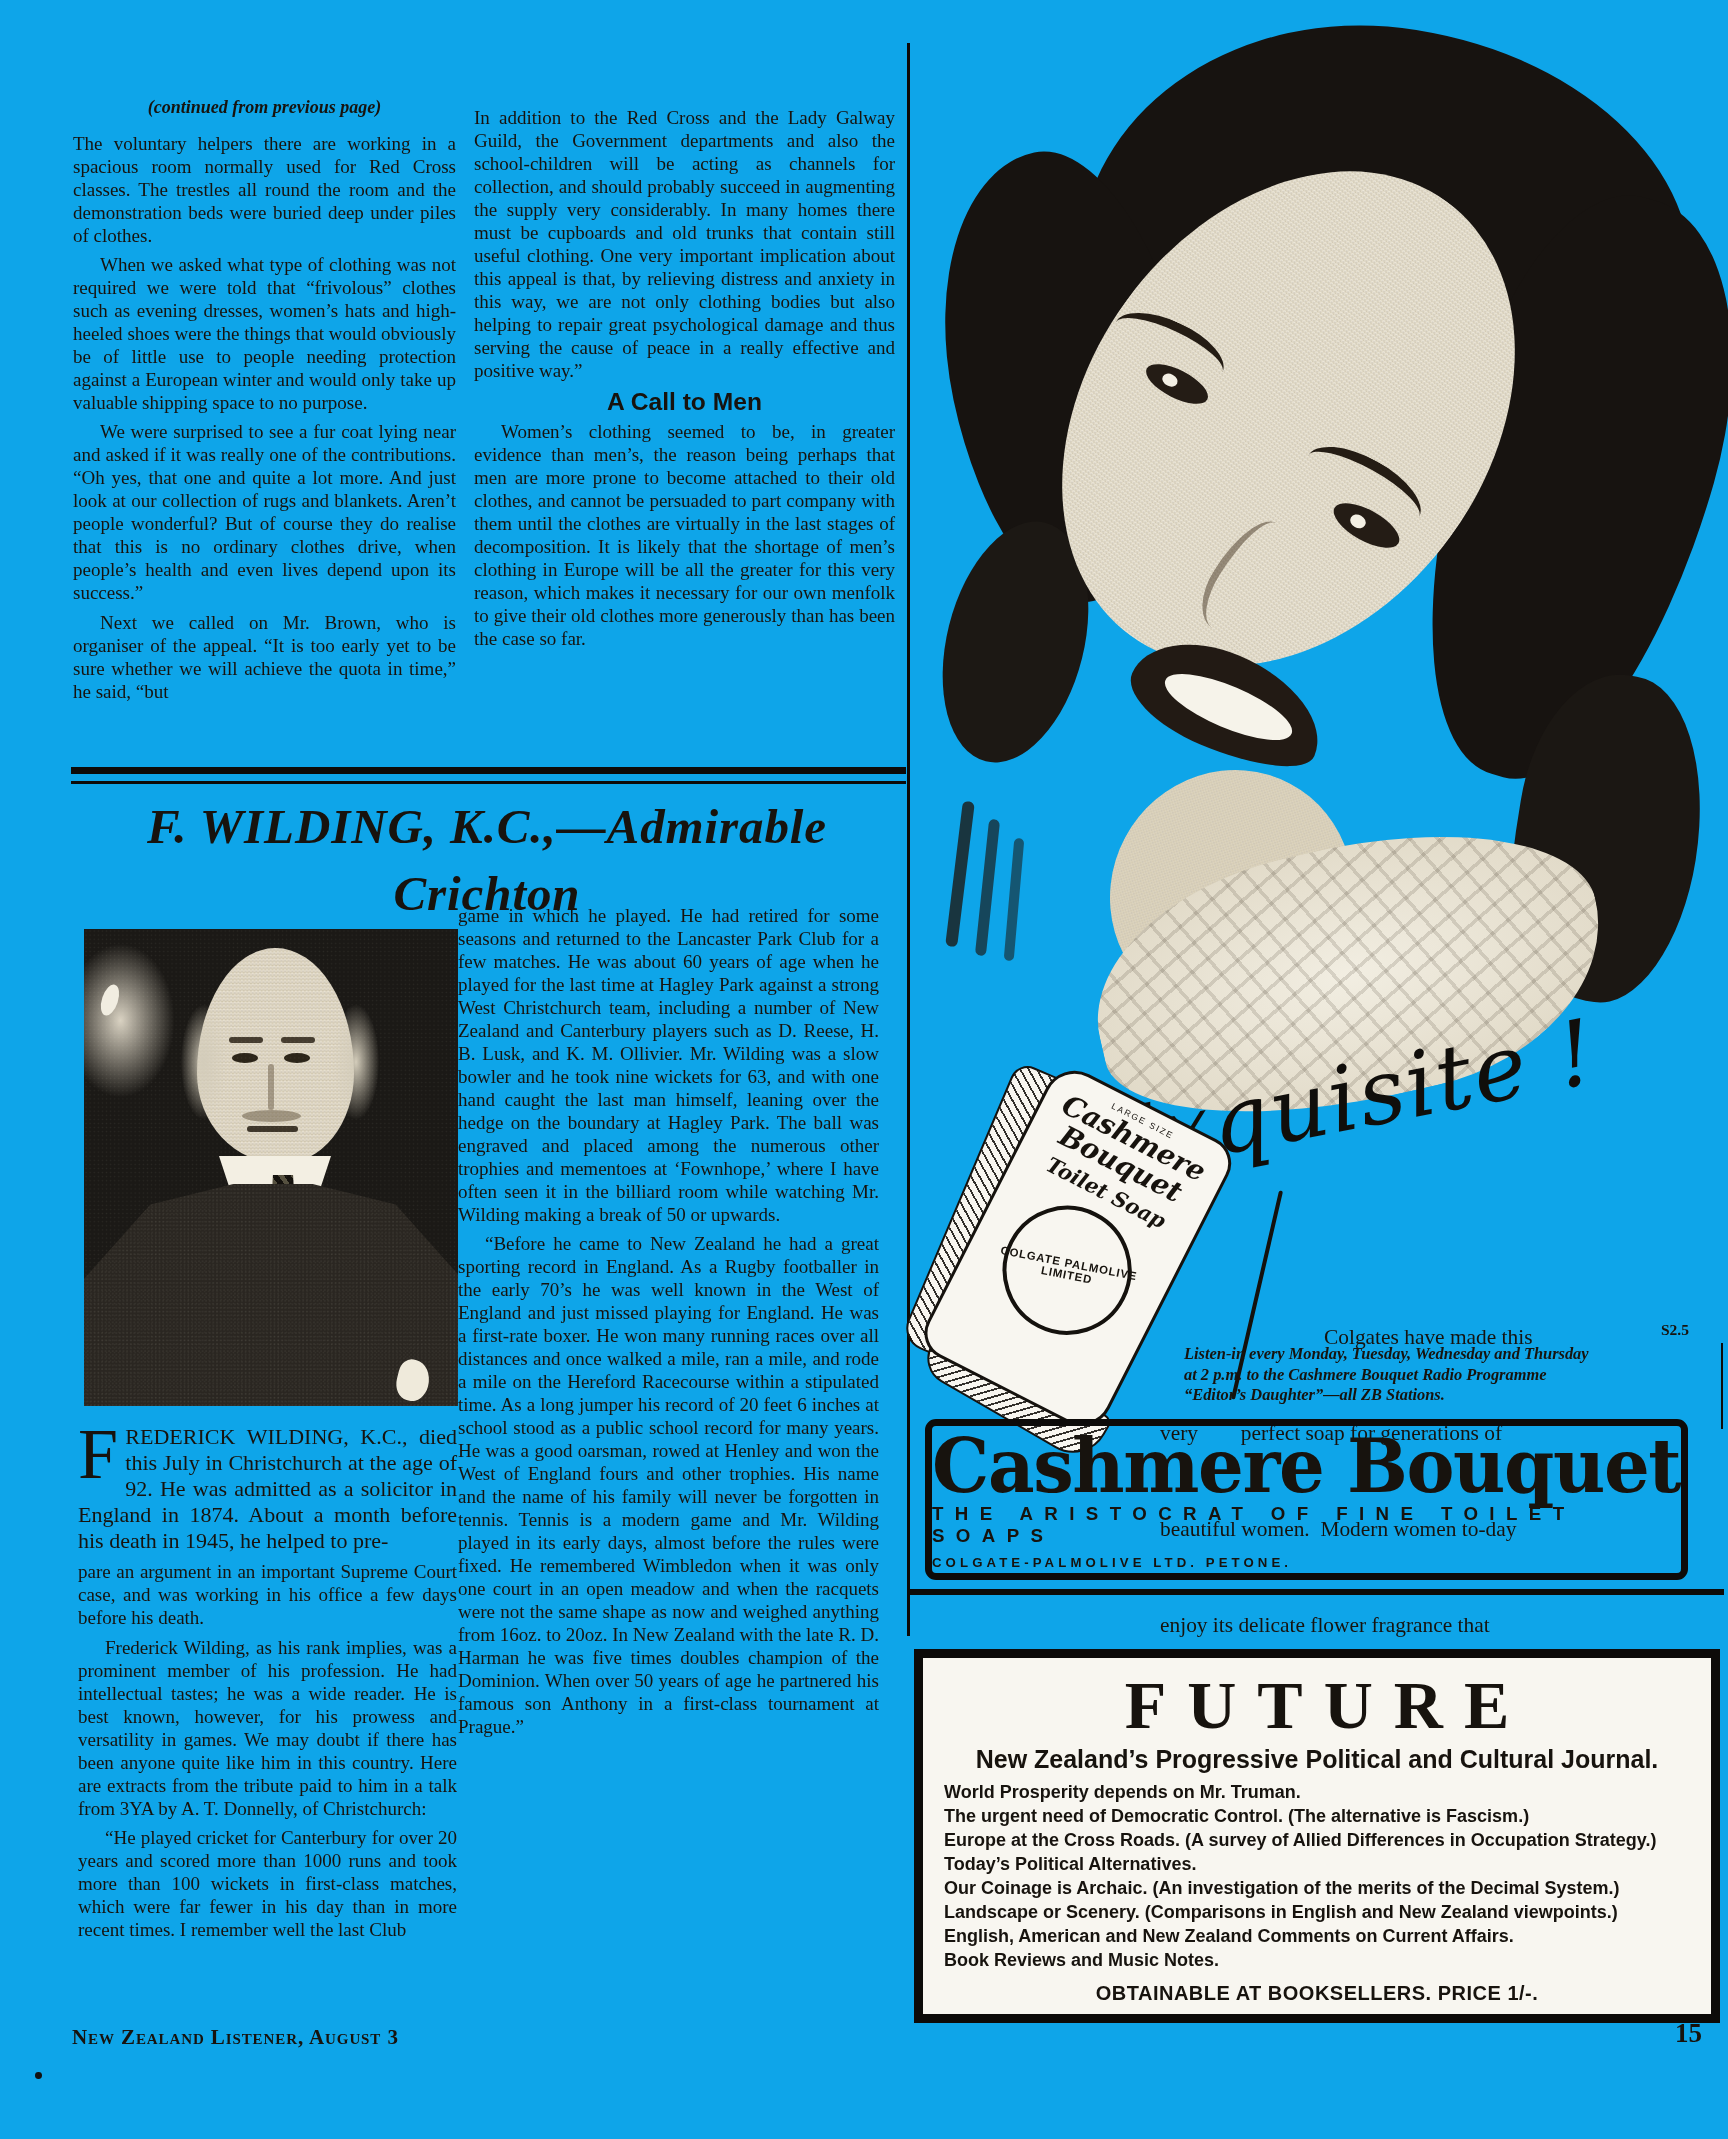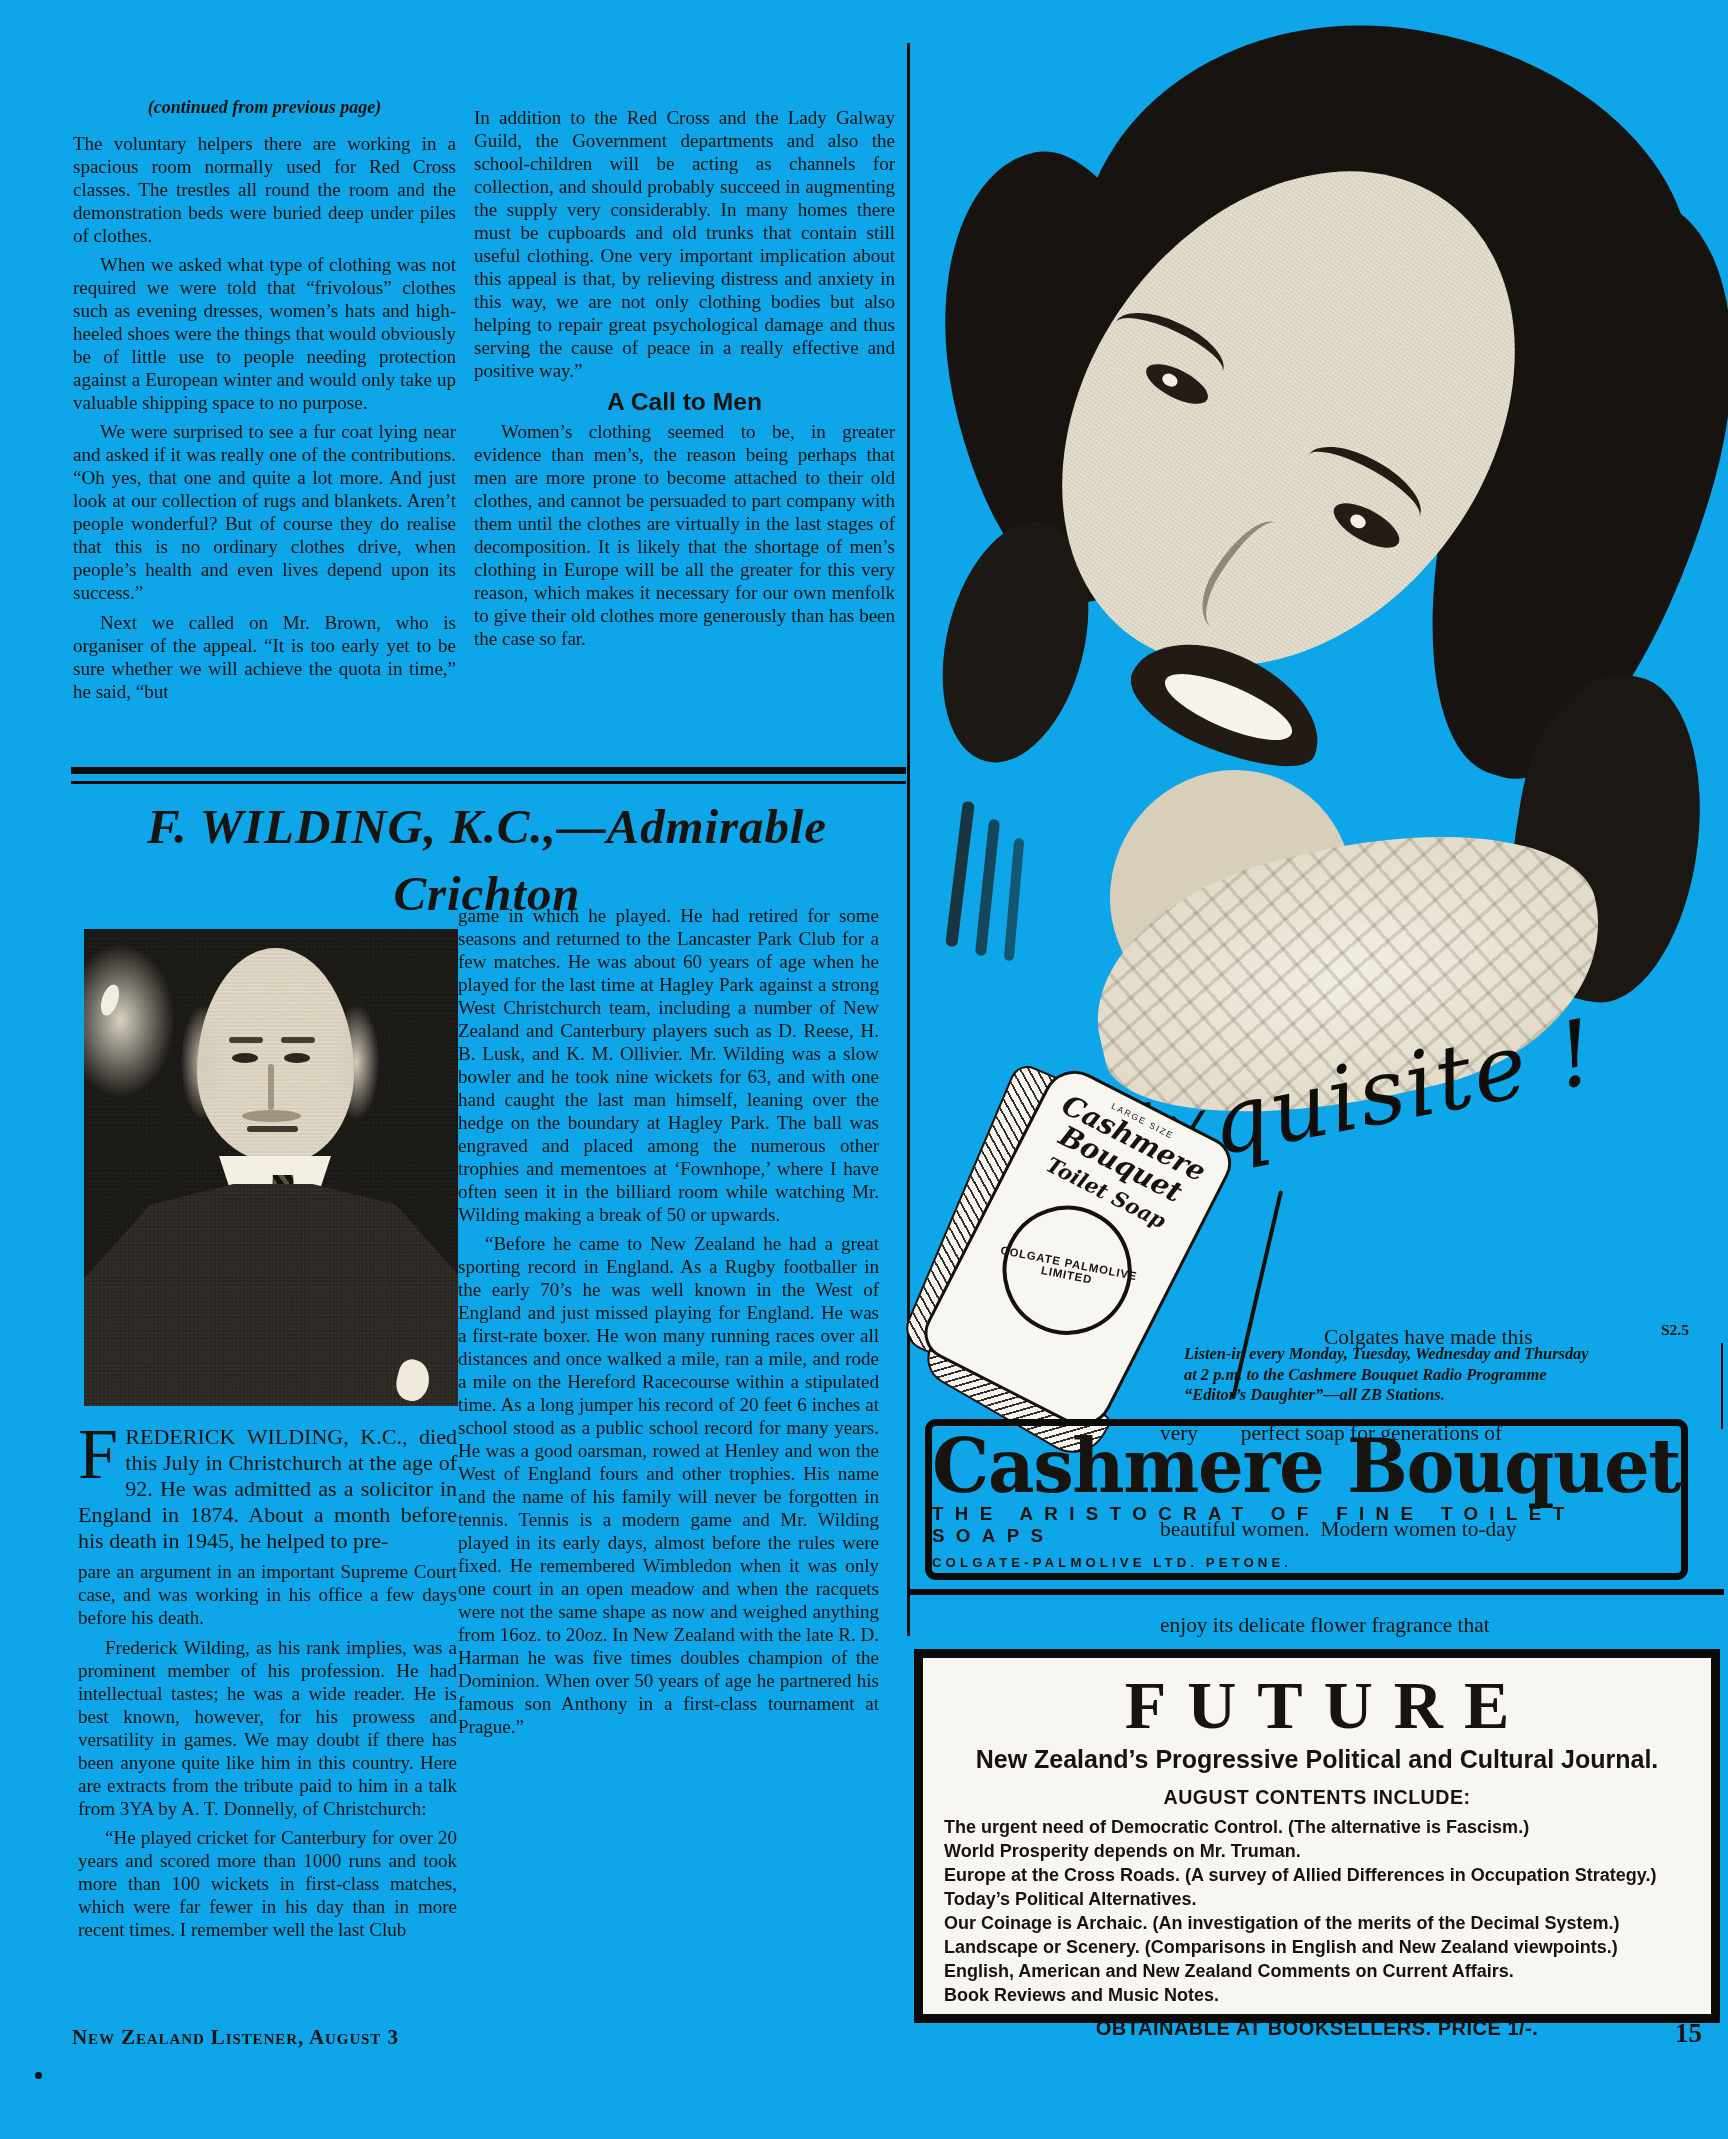--- a/index.html
+++ b/index.html
@@ -191,24 +191,23 @@
     <div class="cblogo">Cashmere Bouquet</div>
     <div class="cbtag">THE ARISTOCRAT OF FINE TOILET SOAPS</div>
     <div class="cbco">COLGATE-PALMOLIVE LTD.    PETONE.</div>
   </div>
 
   <div class="hrule" style="left:910px;top:1589px;width:814px;height:6px;"></div>
 
   <div class="future">
     <div class="ftitle">FUTURE</div>
     <div class="fsub">New Zealand’s Progressive Political and Cultural Journal.</div>
-    <div class="fhead">AUGUST CONTENTS INCLUDE:</div>
     <div class="fitems">
+      <div>World Prosperity depends on Mr. Truman.</div>
       <div>The urgent need of Democratic Control. (The alternative is Fascism.)</div>
-      <div>World Prosperity depends on Mr. Truman.</div>
       <div>Europe at the Cross Roads. (A survey of Allied Differences in Occupation Strategy.)</div>
       <div>Today’s Political Alternatives.</div>
       <div>Our Coinage is Archaic. (An investigation of the merits of the Decimal System.)</div>
       <div>Landscape or Scenery. (Comparisons in English and New Zealand viewpoints.)</div>
       <div>English, American and New Zealand Comments on Current Affairs.</div>
       <div>Book Reviews and Music Notes.</div>
     </div>
     <div class="ffoot">OBTAINABLE AT BOOKSELLERS.   PRICE 1/-.</div>
   </div>
 

